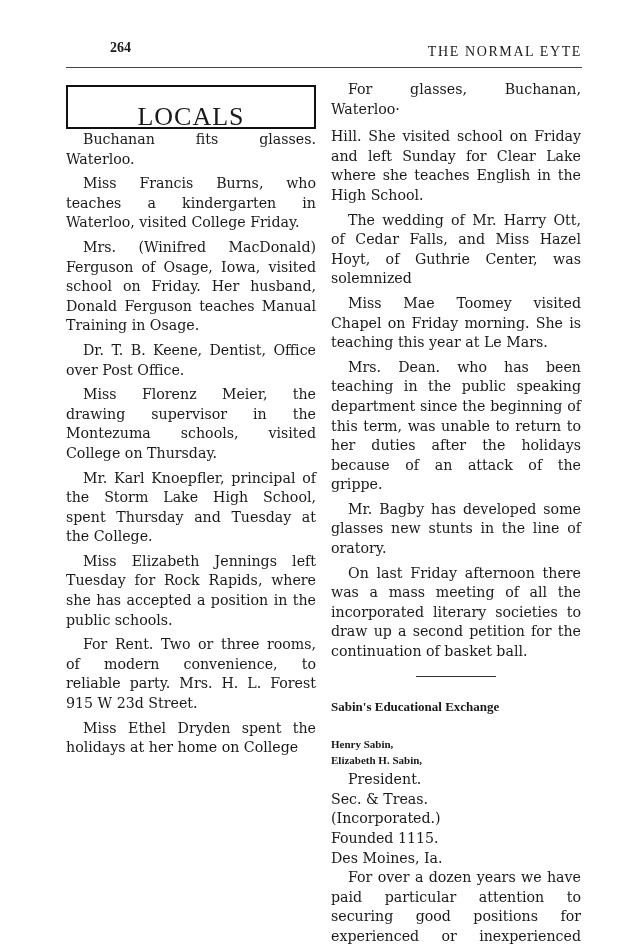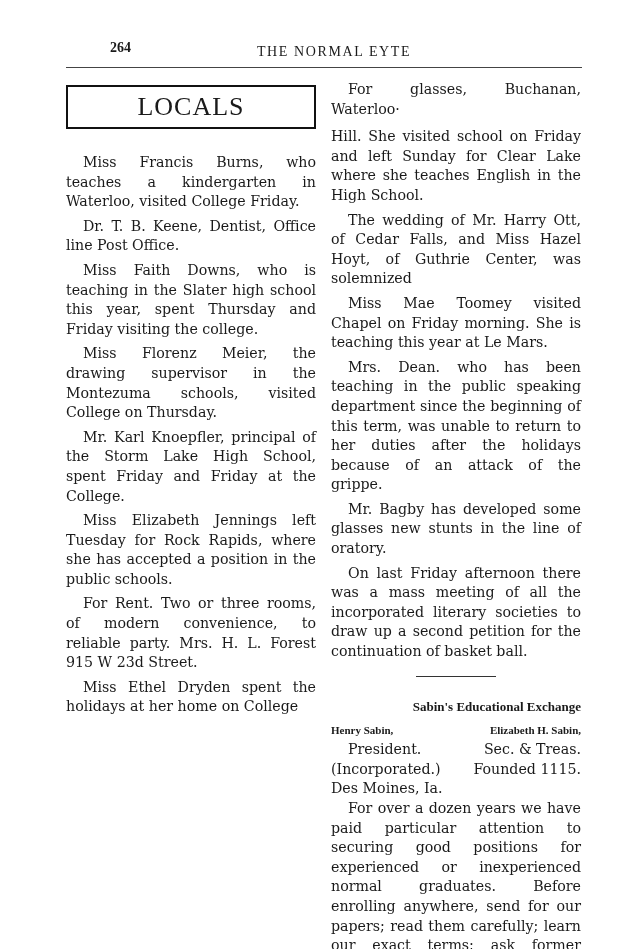--- a/index.html
+++ b/index.html
@@ -9,79 +9,80 @@
     color: #1a1a1a;
   }
   .header {
     position: absolute; left: 66px; top: 40px; width: 516px; height: 24px;
   }
   .page-num {
     position: absolute; left: 0; top: 0;
     font-family: "Liberation Serif", serif; font-weight: bold; font-size: 14px; margin-left: 44px;
   }
   .journal-title {
-    position: absolute; left: 0; right: 0; top: 4px; text-align: center;
+    position: absolute; left: 0; right: 0; top: 4px; text-align: right;
     font-family: "Liberation Serif", serif; font-size: 14px; letter-spacing: 1.6px;
     padding-left: 20px;
   }
   .header-rule {
     position: absolute; left: 66px; top: 67px; width: 516px; height: 0;
     border-top: 1.5px solid #444;
   }
   .col {
     position: absolute; top: 0;
     font-size: 14.2px; line-height: 19.6px; text-align: justify;
     font-family: "DejaVu Serif", serif;
   }
   .col-left { left: 66px; top: 85px; width: 250px; }
   .col-right { left: 331px; top: 80px; width: 250px; }
   .locals-box {
-    border: 2.5px solid #111; height: 40px; margin-bottom: 24px;
-    display: flex; align-items: center; justify-content: center;
+    border: 2.5px solid #111; height: 40px; margin-bottom: 1px;
+    display: flex; align-items: flex-end; justify-content: center;
     box-sizing: border-box; height: 44px;
   }
   .locals-title {
     font-family: "Liberation Serif", serif; font-size: 26px; letter-spacing: 1px;
   }
   p { margin: 0 0 5px 0; text-indent: 17px; }
   p.noindent { text-indent: 0; }
   .divider {
     width: 80px; margin: 14px auto 20px auto; border-top: 1px solid #333;
   }
   .ad-title {
     font-family: "Liberation Serif", serif; font-weight: bold; font-size: 13px;
-    text-align: right; margin-bottom: 6px;
+    text-align: left; margin-bottom: 20px;
   }
   .ad-row {
-    display: flex; justify-content: space-between;
+    display: flex; justify-content: center; flex-direction: column;
   }
   .ad-row.small {
     font-family: "Liberation Serif", serif; font-weight: bold; font-size: 11px;
     line-height: 16px; margin-bottom: 2px;
   }
   .ad-row.indent-first span:first-child { padding-left: 17px; }
 </style>
 </head>
 <body>
 
 <div class="header">
   <span class="page-num">264</span>
   <span class="journal-title">THE NORMAL EYTE</span>
 </div>
 <div class="header-rule"></div>
 
 <div class="col col-left">
   <div class="locals-box">
     <span class="locals-title">LOCALS</span>
   </div>
+  <p>Buchanan fits glasses. Waterloo.</p>
   <p>Miss Francis Burns, who teaches a kindergarten in Waterloo, visited College Friday.</p>
-  <p>Dr. T. B. Keene, Dentist, Office line Post Office.</p>
-  <p>Miss Faith Downs, who is teaching in the Slater high school this year, spent Thursday and Friday visiting the college.</p>
+  <p>Mrs. (Winifred MacDonald) Ferguson of Osage, Iowa, visited school on Friday. Her husband, Donald Ferguson teaches Manual Training in Osage.</p>
+  <p>Dr. T. B. Keene, Dentist, Office over Post Office.</p>
   <p>Miss Florenz Meier, the drawing supervisor in the Montezuma schools, visited College on Thursday.</p>
-  <p>Mr. Karl Knoepfler, principal of the Storm Lake High School, spent Friday and Friday at the College.</p>
+  <p>Mr. Karl Knoepfler, principal of the Storm Lake High School, spent Thursday and Tuesday at the College.</p>
   <p>Miss Elizabeth Jennings left Tuesday for Rock Rapids, where she has accepted a position in the public schools.</p>
   <p>For Rent. Two or three rooms, of modern convenience, to reliable party. Mrs. H. L. Forest 915 W 23d Street.</p>
   <p>Miss Ethel Dryden spent the holidays at her home on College</p>
 </div>
 
 <div class="col col-right">
   <p style="margin-bottom:8px">For glasses, Buchanan, Waterloo·</p>
   <p class="noindent">Hill. She visited school on Friday and left Sunday for Clear Lake where she teaches English in the High School.</p>
   <p>The wedding of Mr. Harry Ott, of Cedar Falls, and Miss Hazel Hoyt, of Guthrie Center, was solemnized</p>
   <p>Miss Mae Toomey visited Chapel on Friday morning. She is teaching this year at Le Mars.</p>

